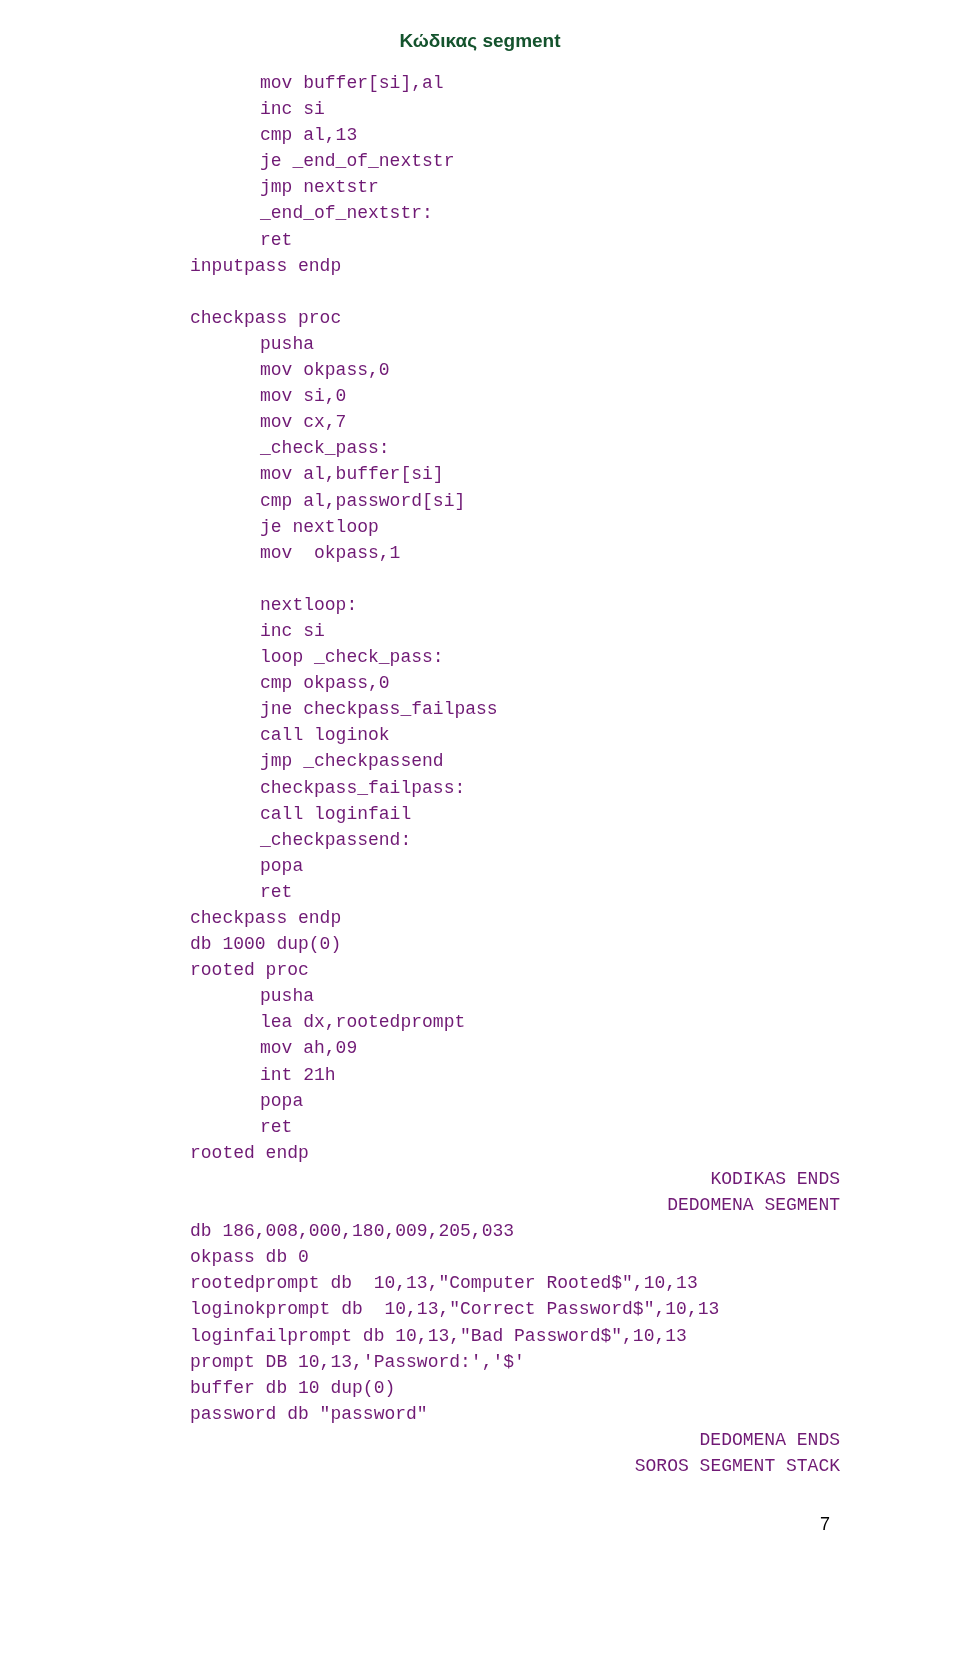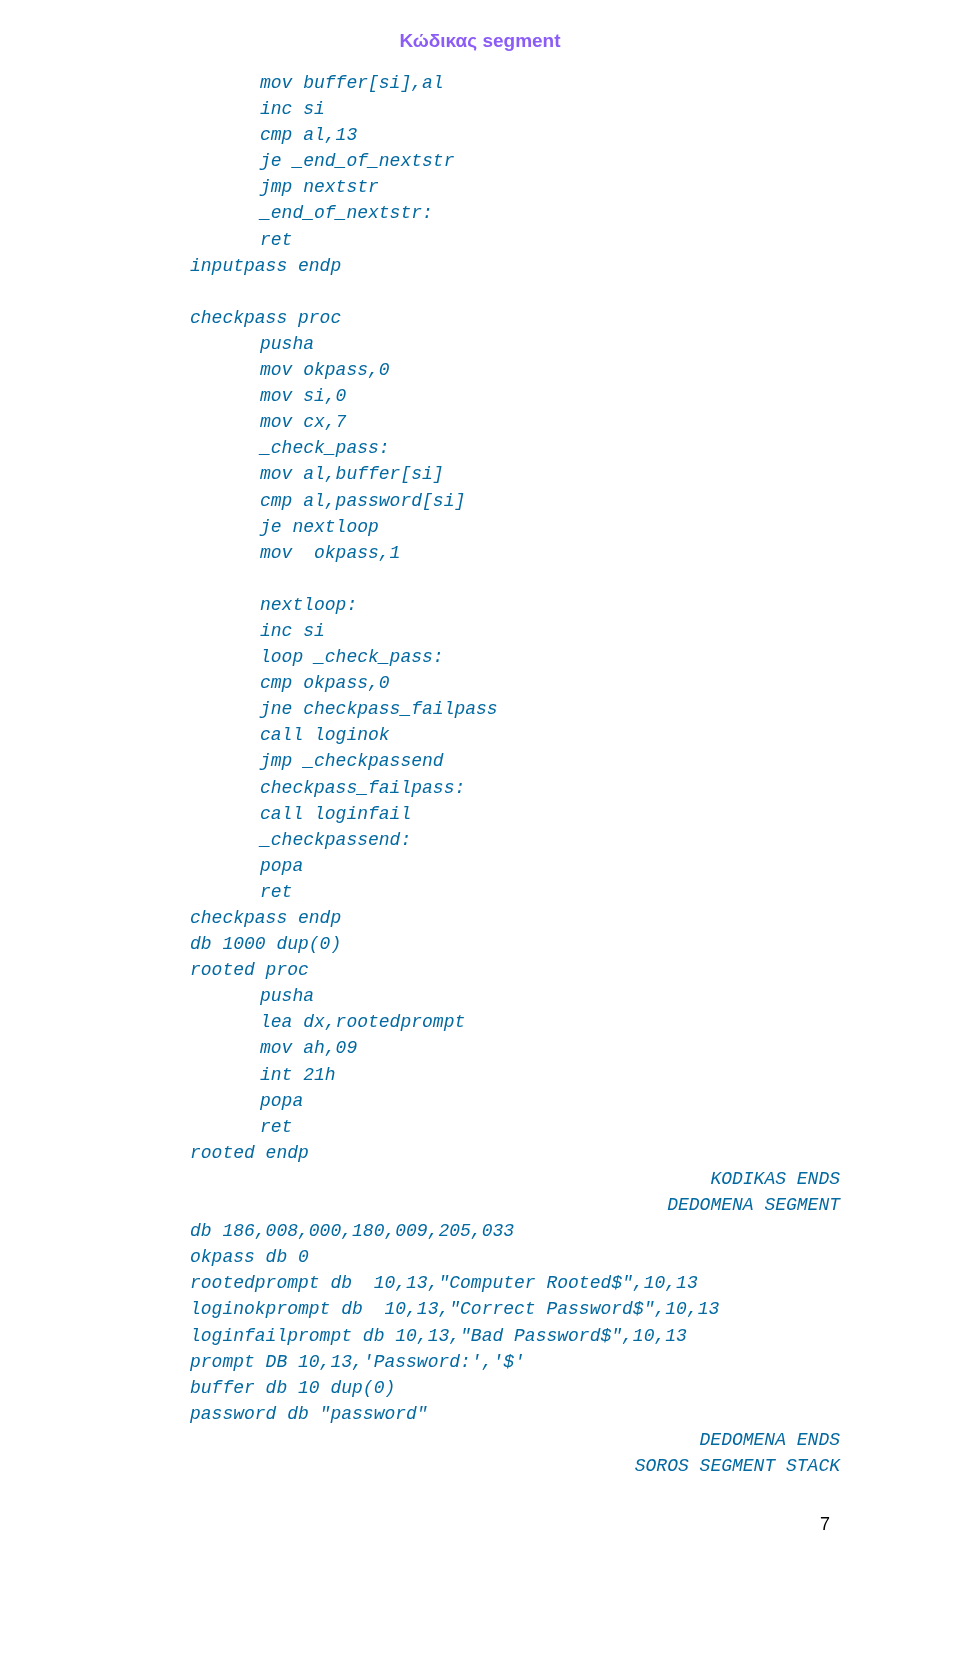--- a/index.html
+++ b/index.html
@@ -11,29 +11,28 @@
     }
     .page {
       padding: 30px 120px 40px 120px;
       box-sizing: border-box;
     }
     .title {
       font-weight: bold;
       font-size: 19px;
       text-align: center;
       margin-bottom: 18px;
-      color: #8b5cf6;
+      color: #14532d;
     }
     .code {
       font-family: "Courier New", Courier, monospace;
       font-size: 18px;
       line-height: 1.45;
       white-space: pre;
-      color: #0369a1;
-      font-style: italic;
+      color: #701a75;
     }
     .indent1 { padding-left: 70px; }
     .indent2 { padding-left: 140px; }
     .noindent { padding-left: 0; text-align: right; }
     .pagenum {
       text-align: right;
       font-family: Verdana, Geneva, sans-serif;
       font-size: 18px;
       margin-top: 35px;
       padding-right: 10px;

